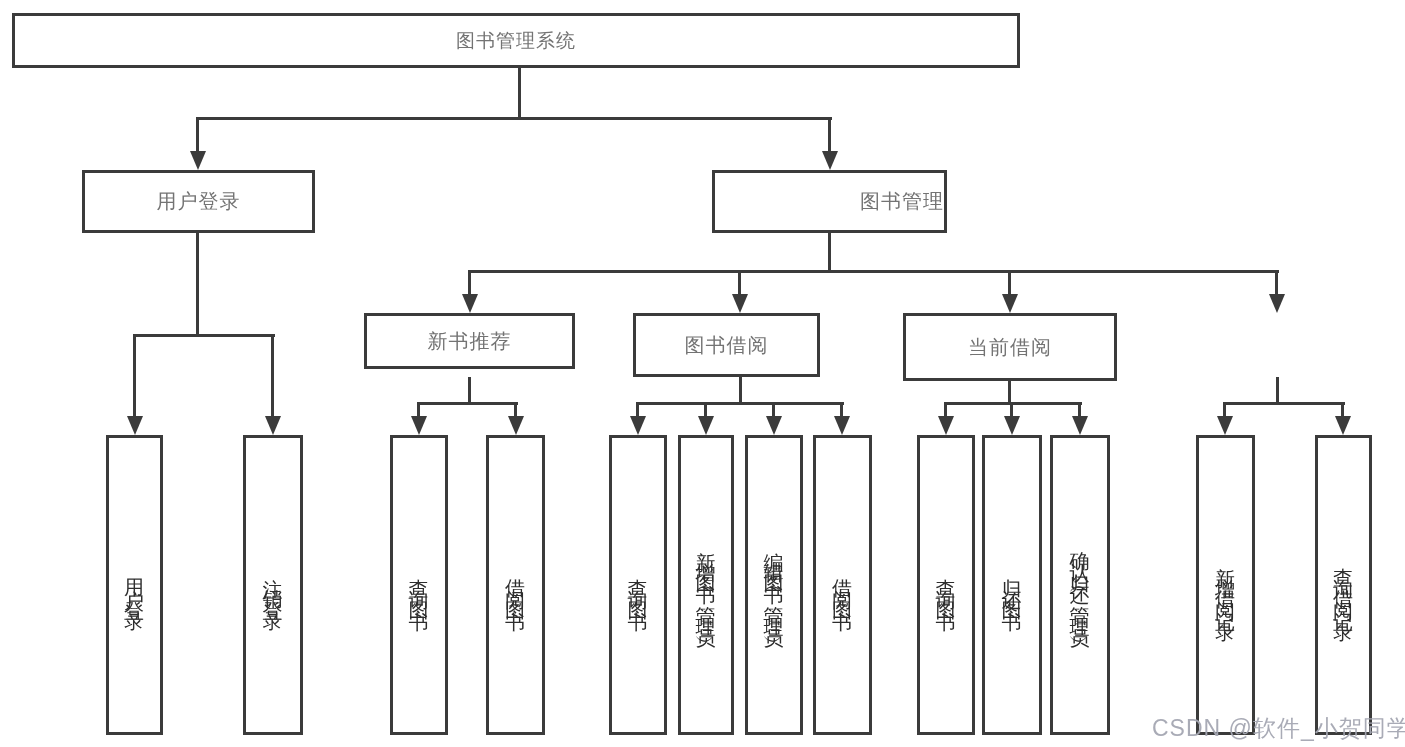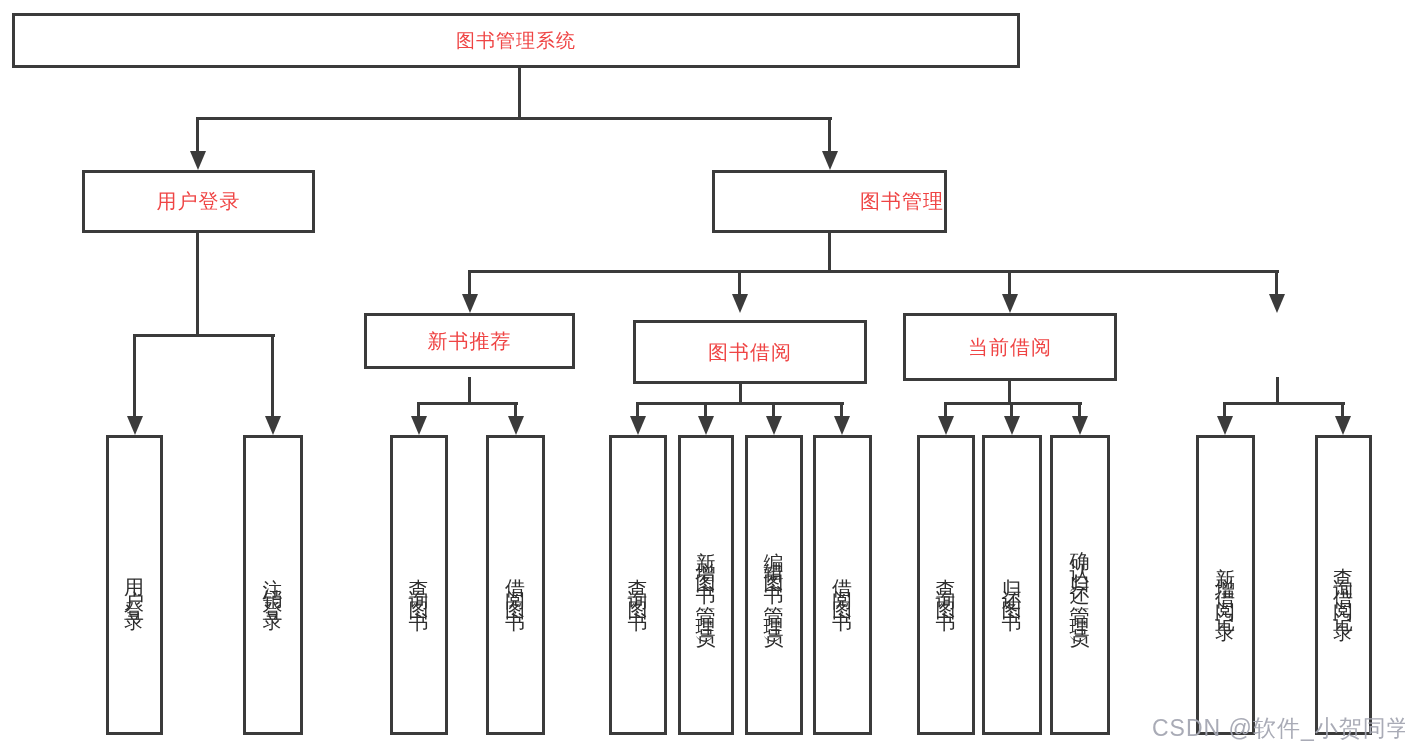--- a/index.html
+++ b/index.html
@@ -4,21 +4,21 @@
 <style>
   html,body{margin:0;padding:0;background:#ffffff;}
   #canvas{
     position:relative;width:1405px;height:747px;background:#ffffff;
     font-family:"Liberation Sans","DejaVu Sans",sans-serif;overflow:hidden;
   }
   .box{
     position:absolute;box-sizing:border-box;border:3px solid #3b3b3b;background:#ffffff;
     display:flex;align-items:center;justify-content:center;z-index:2;
   }
-  .hlabel{font-size:20px;color:#ef4444;letter-spacing:1px;white-space:nowrap;}
+  .hlabel{font-size:20px;color:#737373;letter-spacing:1px;white-space:nowrap;}
   .rootlabel{font-size:19px;}
   .vlabel{
     writing-mode:vertical-rl;text-orientation:mixed;
     font-size:20px;color:#2d2d2d;letter-spacing:11px;line-height:1;white-space:nowrap;
   }
   .line{position:absolute;background:#3b3b3b;z-index:1;}
   .arrow{
     position:absolute;width:0;height:0;z-index:1;
     border-left:8px solid transparent;border-right:8px solid transparent;
     border-top:19px solid #3b3b3b;
@@ -99,21 +99,21 @@
   <div class="box" style="left:82px;top:170px;width:233px;height:63px;">
     <span class="hlabel">用户登录</span>
   </div>
   <div class="box" style="left:712px;top:170px;width:235px;height:63px;justify-content:flex-end;">
     <span class="hlabel">图书管理</span>
   </div>
 
   <div class="box" style="left:364px;top:313px;width:211px;height:56px;">
     <span class="hlabel">新书推荐</span>
   </div>
-  <div class="box" style="left:633px;top:313px;width:234px;height:64px;margin-top:7px;">
+  <div class="box" style="left:633px;top:313px;width:187px;height:64px;">
     <span class="hlabel">图书借阅</span>
   </div>
   <div class="box" style="left:903px;top:313px;width:214px;height:68px;">
     <span class="hlabel">当前借阅</span>
   </div>
 
   <div class="box" style="left:106px;top:435px;width:57px;height:300px;">
     <span class="vlabel">用户登录</span>
   </div>
   <div class="box" style="left:243px;top:435px;width:60px;height:300px;">

